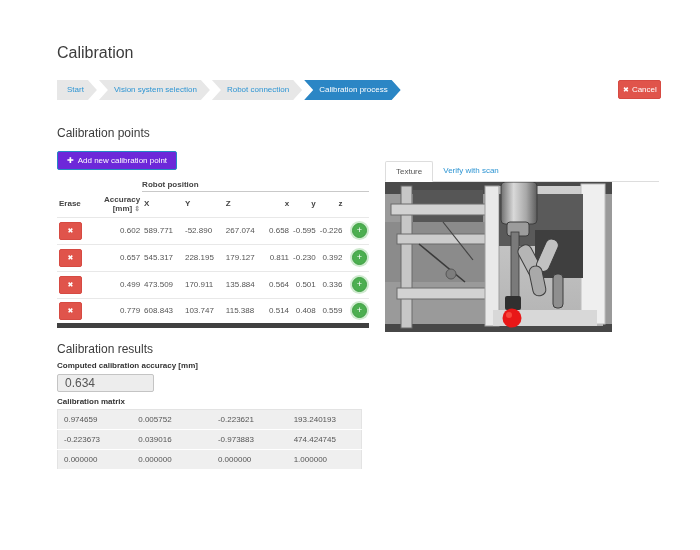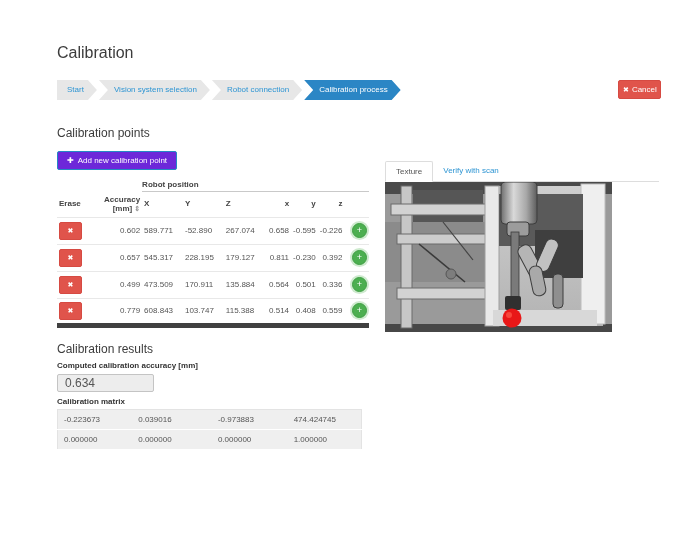--- a/index.html
+++ b/index.html
@@ -208,20 +208,26 @@
   </div>
 
   <div class="section-h" style="top:342px;">Calibration results</div>
   <div class="lbl" style="top:361px;">Computed calibration accuracy [mm]</div>
   <input class="acc-input" readonly="" value="0.634" style="">
   <div class="lbl" style="top:397px;">Calibration matrix</div>
 
   <table class="matrix">
     <tbody>
       <tr>
+        <td>0.974659</td>
+          <td>0.005752</td>
+        <td>-0.223621</td>
+          <td>193.240193</td>
+      </tr>
+      <tr>
         <td>-0.223673</td>
           <td>0.039016</td>
         <td>-0.973883</td>
           <td>474.424745</td>
       </tr>
       <tr>
         <td>0.000000</td>
           <td>0.000000</td>
         <td>0.000000</td>
           <td>1.000000</td>

